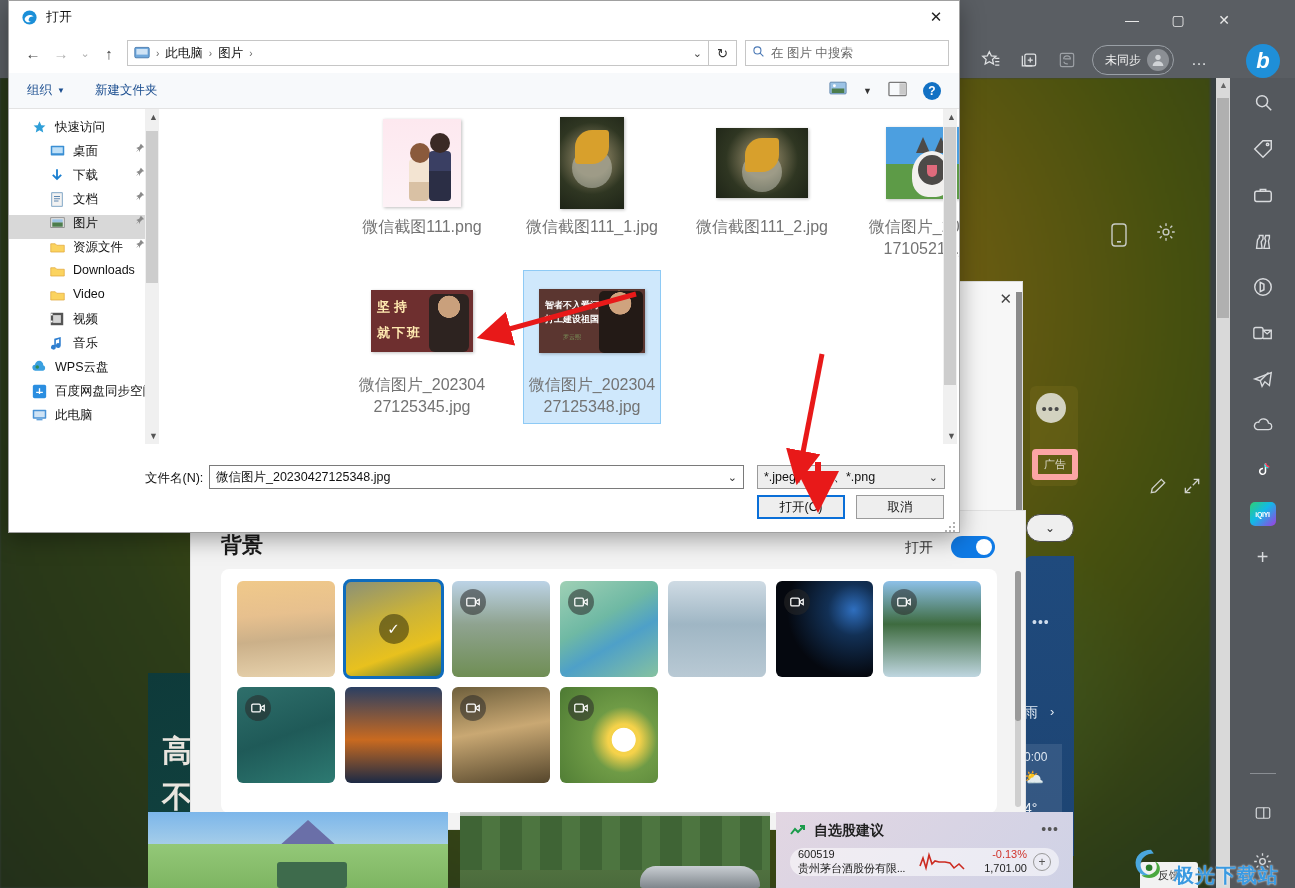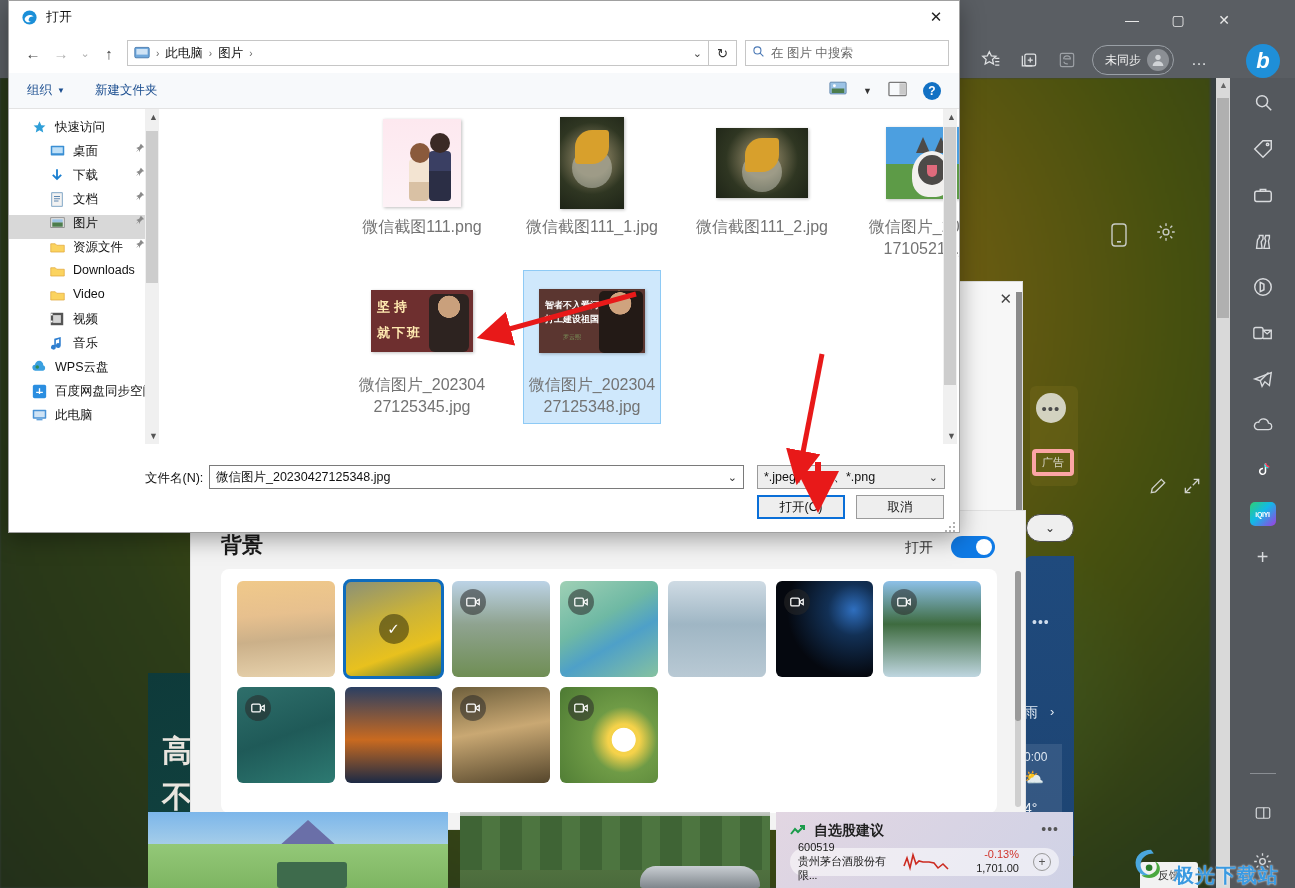--- a/index.html
+++ b/index.html
@@ -92,21 +92,21 @@
   .ad-card {
     position: absolute; left: 1030px; top: 308px; width: 48px; height: 100px;
     background: rgba(120,110,30,.35); border-radius: 6px;
   }
   .ad-dots {
     position: absolute; left: 1036px; top: 315px; width: 30px; height: 30px; border-radius: 50%;
     background: rgba(235,235,230,.82); display:flex; align-items:center; justify-content:center;
     color: #4a4a4a; font-size: 15px; letter-spacing: 1px;
   }
   .ad-tag {
-    position: absolute; left: 1032px; top: 371px; border: 4px solid #fca5a5; border-radius: 4px;
+    position: absolute; left: 1032px; top: 371px; border: 6px solid #fca5a5; border-radius: 4px;
     padding: 2px 6px; color: #d5d3c3; font-size: 11px;
   }
   .hero-btm-icons { position:absolute; left: 1148px; top: 398px; display:flex; gap: 14px; color:#cfd1cb; }
 
   
   .mini-popup {
     position: absolute; left: 886px; top: 203px; width: 137px; height: 335px;
     background: #f7f7f7; border: 1px solid #ddd;
   }
   .mini-popup-scroll { position:absolute; right:0; top:10px; width: 6px; height: 300px; background:#8b8b8b; }
@@ -225,21 +225,21 @@
     position: absolute; left: 776px; top: 812px; width: 297px; height: 76px;
     background: linear-gradient(135deg,#e2d6e2,#cfd2e6);
   }
   .stock-head { position:absolute; left: 14px; top: 10px; display:flex; align-items:center; gap:8px; }
   .stock-trend { color: #1b9b4b; font-size: 14px; }
   .stock-title { font-size: 14px; color: #1e1e1e; font-weight: 600; }
   .stock-dots { position:absolute; right: 14px; top: 9px; color:#555; font-size: 14px; letter-spacing:1px;}
   .stock-row {
     position:absolute; left: 14px; top: 36px; width: 269px; height: 28px;
     background: rgba(255,255,255,.55); border-radius: 16px;
-    display:flex; align-items:center; padding: 0 8px; gap: 14px;
+    display:flex; align-items:center; padding: 0 8px; gap: 6px;
   }
   .stk-code { font-size: 11px; color:#1a1a1a; line-height:1.25; }
   .stk-name { font-size: 11px; color:#1a1a1a; line-height:1.25;font-family:Liberation Serif, serif; }
   .stk-spark { width: 46px; height: 20px; }
   .stk-pct { font-size: 11px; color:#d0342c; text-align:right; line-height:1.25;}
   .stk-price { font-size: 11px; color:#222; text-align:right; line-height:1.25;}
   .stk-plus { width: 18px; height: 18px; border-radius:50%; border:1px solid #999; color:#555;
     display:flex; align-items:center; justify-content:center; font-size: 12px; }
 
   

